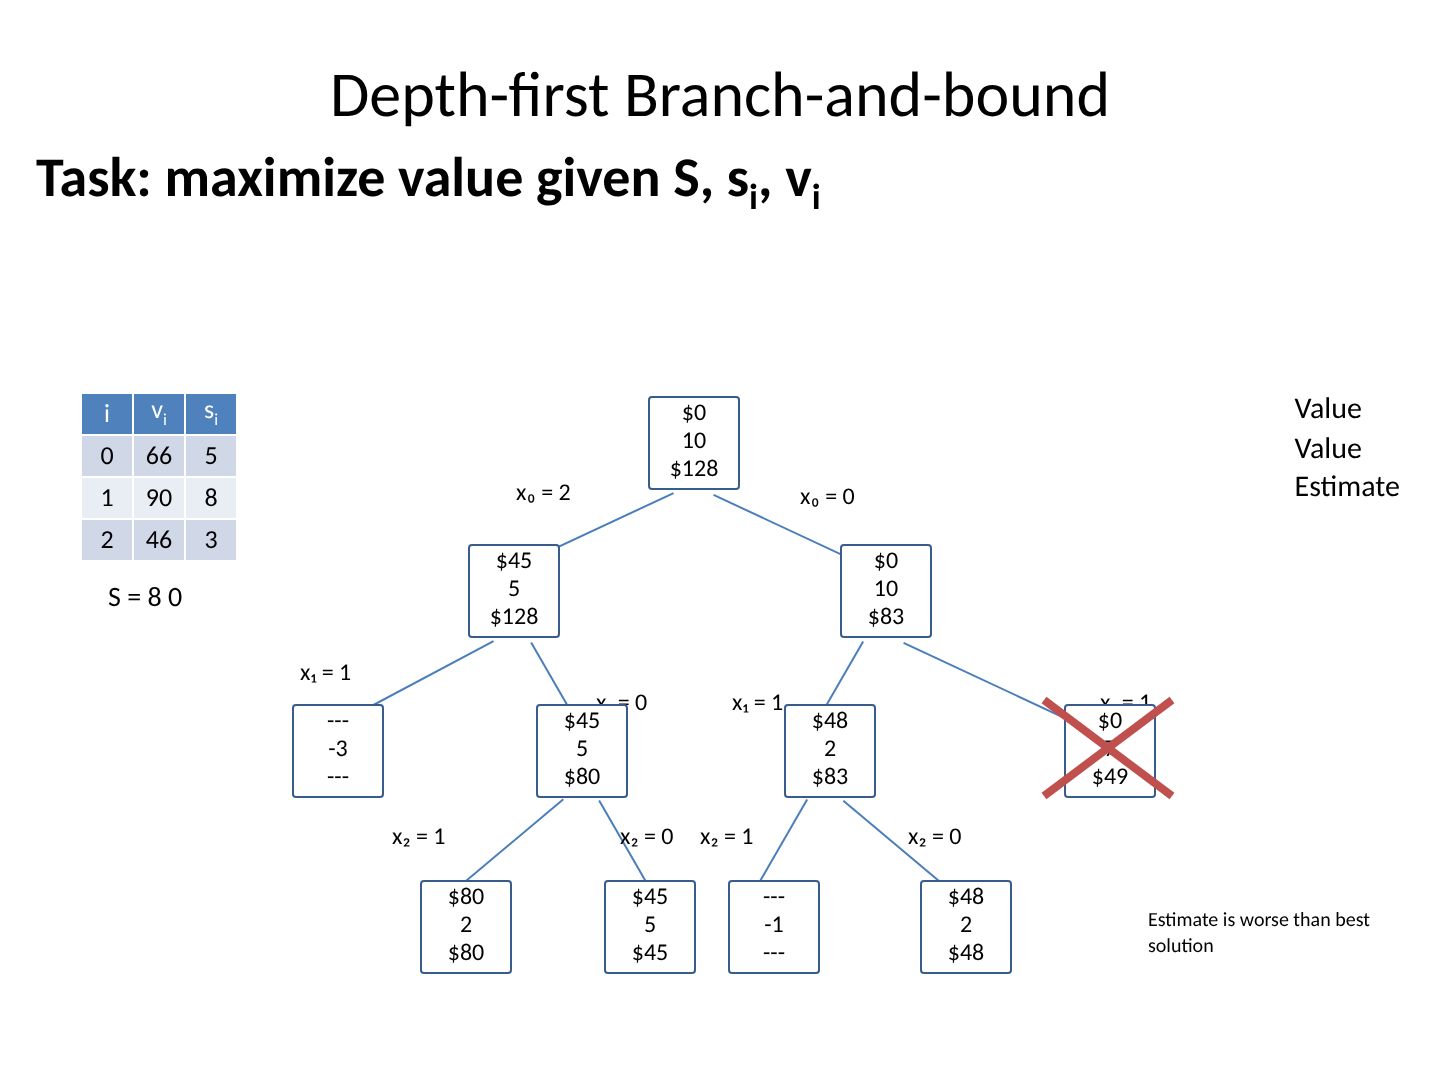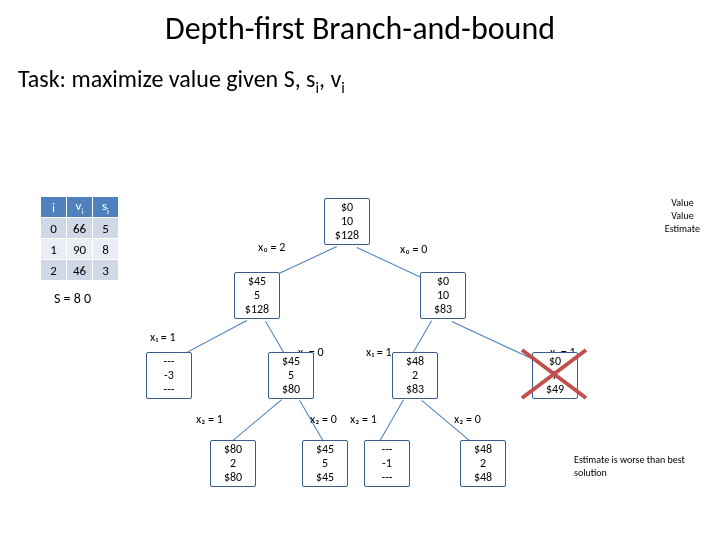--- a/index.html
+++ b/index.html
@@ -1,34 +1,34 @@
 <!DOCTYPE html>
 <html><head>
 <meta charset="utf-8">
 <style>
   html,body{margin:0;padding:0;font-family:Calibri,Arial,sans-serif;background:#fff;color:#000}
   .page{width:720px;height:540px;position:relative;overflow:hidden}
-  .title{font-size:32px;text-align:center;margin-top:9px;font-weight:400}
-  .task{font-size:24px;margin:16px 0 0 18px;font-weight:400}
+  .title{font-size:32px;text-align:center;margin-top:28px;font-weight:400}
+  .task{font-size:28px;margin:4px 0 0 18px;font-weight:700}
   sub{font-size:0.65em}
   
   .tbl{position:absolute;left:40px;top:196px;border-collapse:collapse;font-size:13px}
   .tbl th,.tbl td{border:1px solid #fff;width:25px;height:20px;text-align:center;padding:0}
   .tbl th{background:#4f81bd;color:#fff;font-weight:400}
   .tbl td{background:#d0d8e8}
   .tbl tr:nth-child(odd) td{background:#e9edf4}
   .Slabel{position:absolute;left:54px;top:290px;font-size:14px}
   
   .node{position:absolute;border:1px solid #385d8a;background:#fff;font-size:12px;
         line-height:1.15;text-align:center;padding:2px 0;width:44px;border-radius:2px}
   
   .edge{position:absolute;background:#4a7ebb;height:1px;transform-origin:0 0}
   .elabel{position:absolute;font-size:12px;white-space:nowrap}
   
-  .legend{position:absolute;right:20px;top:196px;font-size:10px;text-align:center;line-height:1.3}
+  .legend{position:absolute;right:20px;top:196px;font-size:15px;line-height:1.3}
   .note{position:absolute;right:14px;top:454px;font-size:10px;line-height:1.25;width:132px}
   
   .cross{position:absolute;pointer-events:none}
   .cross line{stroke:#c0504d;stroke-width:4}
 </style>
 </head>
 <body>
 <div class="page">
 
 <div class="title">Depth-first Branch-and-bound</div>

